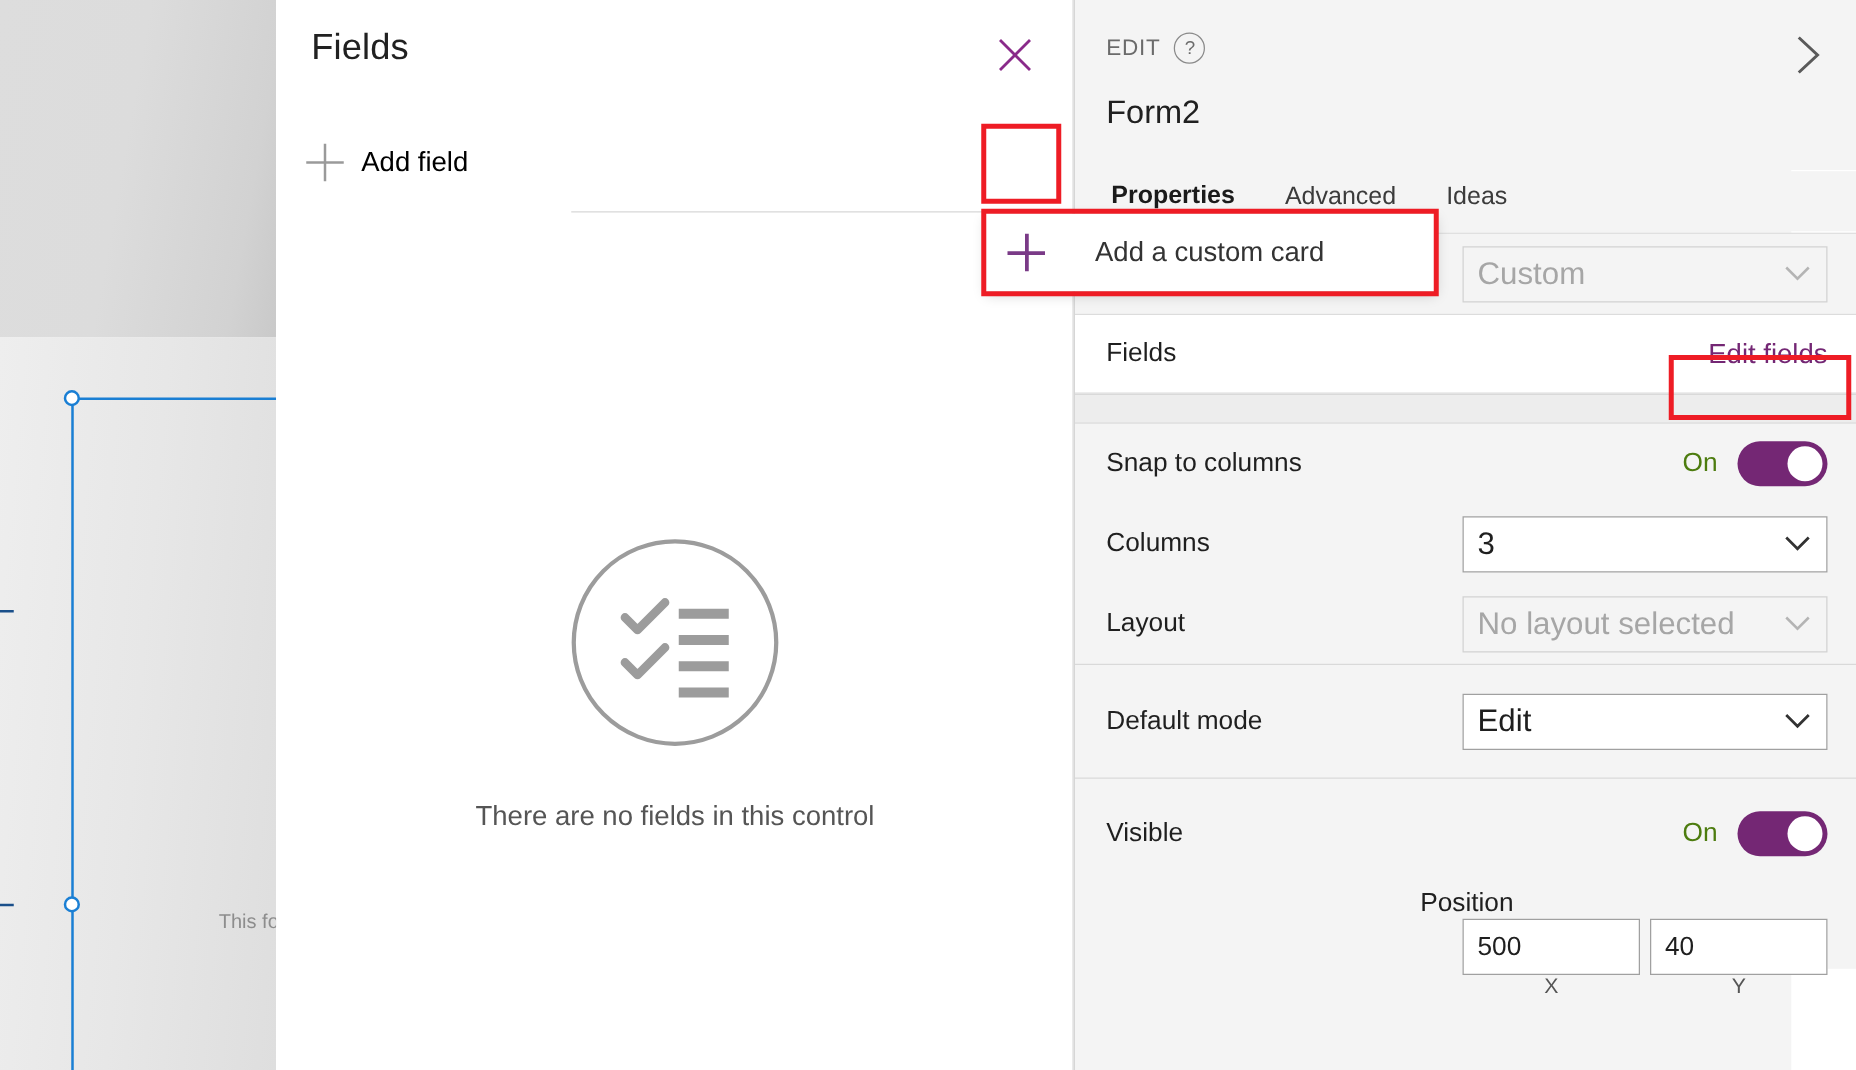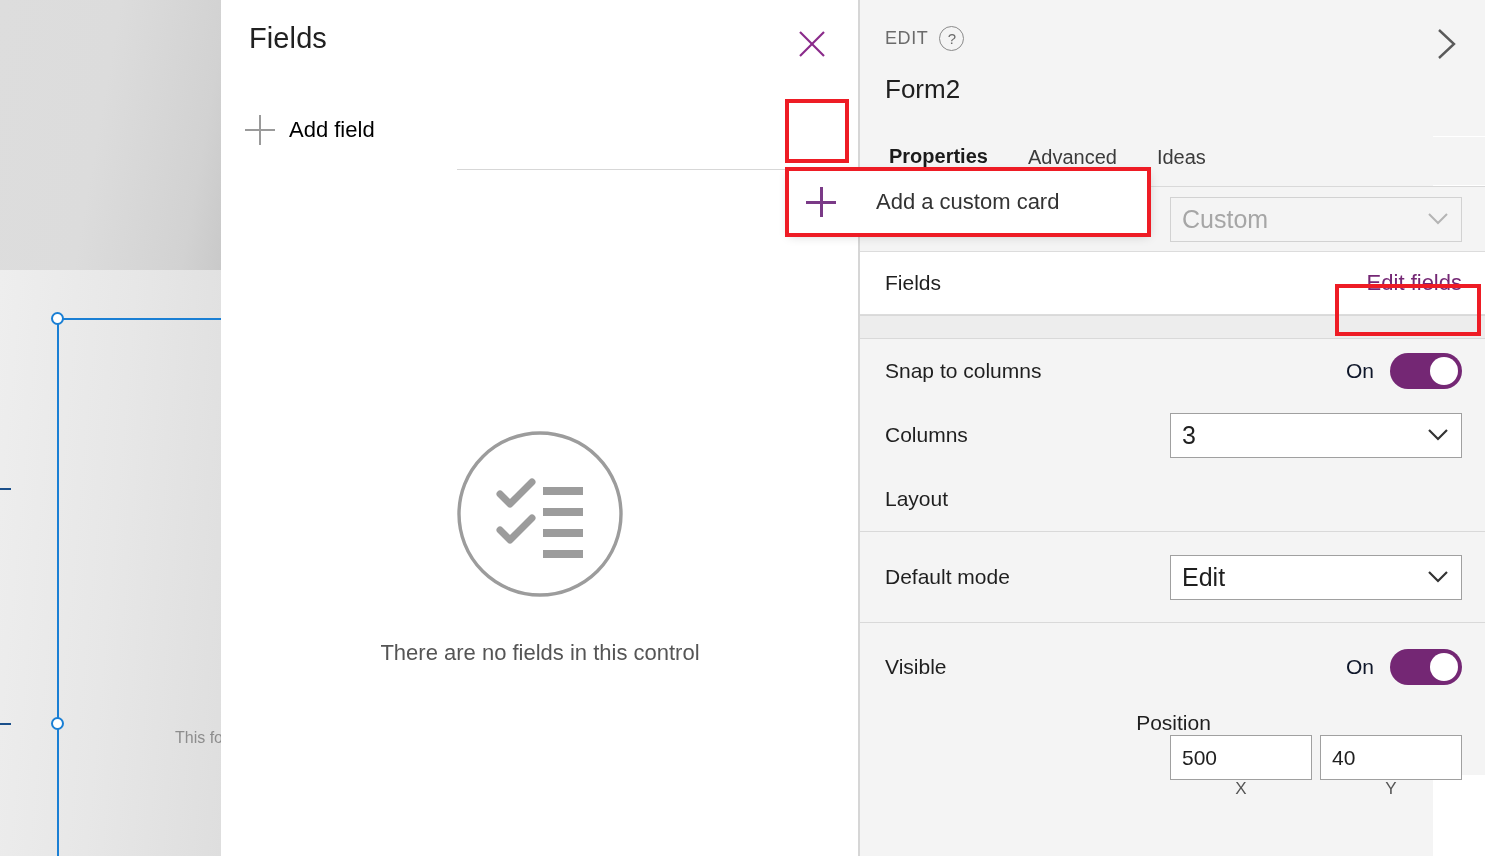--- a/index.html
+++ b/index.html
@@ -289,21 +289,21 @@
 
   .pp-link {
     font-size: 22px;
     color: #742774;
     cursor: pointer;
   }
 
   .pp-toggle-wrap { display: flex; align-items: center; }
   .pp-toggle-label {
     font-size: 21px;
-    color: #0f172a;
+    color: #4d7c0f;
     margin-right: 16px;
   }
   .pp-toggle {
     width: 72px; height: 36px;
     border-radius: 18px;
     background: #742774;
     position: relative;
     cursor: pointer;
   }
   .pp-toggle .knob {
@@ -491,20 +491,28 @@
               <span>3</span>
               <svg class="caret" width="22" height="14" viewBox="0 0 22 14">
                 <polyline points="2,2 11,11 20,2" fill="none" stroke="#333333" stroke-width="2.2"></polyline>
               </svg>
             </span>
           </span>
         </div>
 
         <div class="pp-row">
           <span class="pp-row-label">Layout</span>
+          <span class="pp-row-ctrl">
+            <span class="pp-select disabled">
+              <span>No layout selected</span>
+              <svg class="caret" width="22" height="14" viewBox="0 0 22 14">
+                <polyline points="2,2 11,11 20,2" fill="none" stroke="#b4b4b4" stroke-width="2"></polyline>
+              </svg>
+            </span>
+          </span>
         </div>
       </div>
 
       <div class="pp-group">
         <div class="pp-row" style="height:90px;">
           <span class="pp-row-label">Default mode</span>
           <span class="pp-row-ctrl">
             <span class="pp-select">
               <span>Edit</span>
               <svg class="caret" width="22" height="14" viewBox="0 0 22 14">

